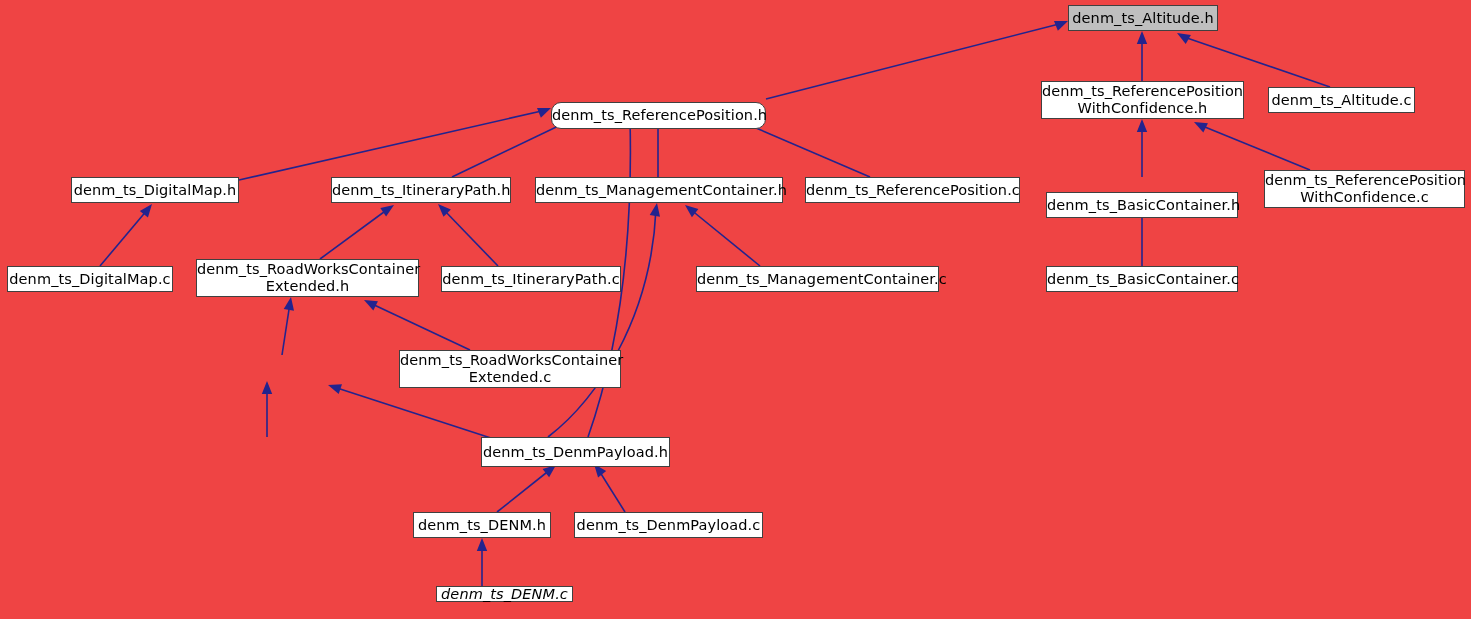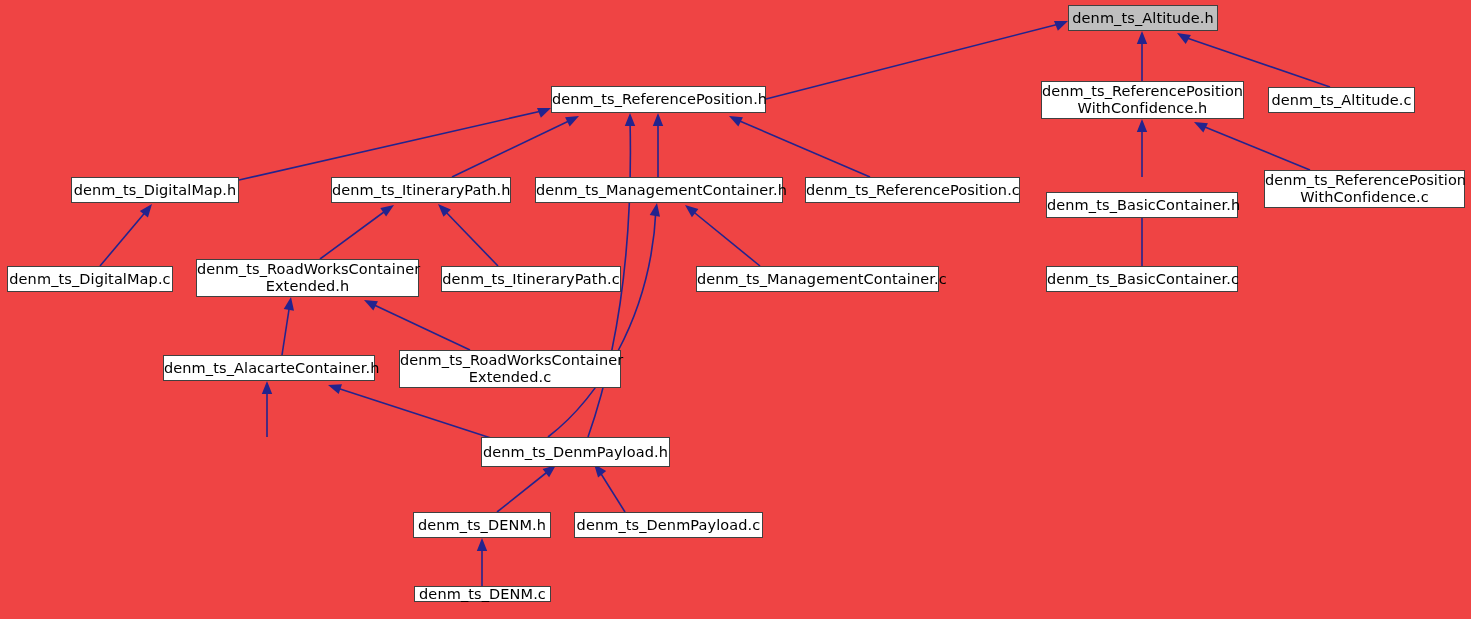--- a/index.html
+++ b/index.html
@@ -70,37 +70,36 @@
       <polygon points="364,300 377.9530641795987,301.16275534829987 373.3020427863991,310.46479813469904" fill="#23238e"></polygon>
       <polygon points="267,381 272.2,394 261.8,394" fill="#23238e"></polygon>
       <polygon points="328,385 341.9772672579442,384.1778078083562 338.6884984913691,394.04411410808154" fill="#23238e"></polygon>
       <polygon points="657,203 659.9920615689575,216.67799574380572 649.7335647611033,214.96824627583" fill="#23238e"></polygon>
       <polygon points="630,113 635.2,126 624.8,126" fill="#23238e"></polygon>
       <polygon points="556,465 549.0971197245236,477.1815534273113 542.6002912299576,469.06051780910377" fill="#23238e"></polygon>
       <polygon points="594,464 606.1815534273113,470.9028802754764 598.0605178091038,477.39970877004237" fill="#23238e"></polygon>
       <polygon points="482,538 487.2,551 476.8,551" fill="#23238e"></polygon>
     </svg>
 <div class="node root" style="left: 1068px; top: 5px; width: 150px; height: 26px;"><span class="lbl">denm_ts_Altitude.h</span></div>
-    <div class="node" style="left: 551px; top: 86px; width: 215px; height: 27px;"><span class="lbl">denm_ts_ReferencePosition.h</span></div>
+    <div class="node" style="left: 551px; top: 102px; width: 215px; height: 27px; border-radius: 10px;"><span class="lbl">denm_ts_ReferencePosition.h</span></div>
     <div class="node" style="left: 1041px; top: 81px; width: 203px; height: 38px;"><span class="lbl">denm_ts_ReferencePosition
 WithConfidence.h</span></div>
     <div class="node" style="left: 1268px; top: 87px; width: 147px; height: 26px;"><span class="lbl">denm_ts_Altitude.c</span></div>
     <div class="node" style="left: 71px; top: 177px; width: 168px; height: 26px;"><span class="lbl">denm_ts_DigitalMap.h</span></div>
     <div class="node" style="left: 331px; top: 177px; width: 180px; height: 26px;"><span class="lbl">denm_ts_ItineraryPath.h</span></div>
     <div class="node" style="left: 535px; top: 177px; width: 248px; height: 26px;"><span class="lbl">denm_ts_ManagementContainer.h</span></div>
     <div class="node" style="left: 805px; top: 177px; width: 215px; height: 26px;"><span class="lbl">denm_ts_ReferencePosition.c</span></div>
     <div class="node" style="left: 1046px; top: 192px; width: 192px; height: 26px;"><span class="lbl">denm_ts_BasicContainer.h</span></div>
     <div class="node" style="left: 1264px; top: 170px; width: 201px; height: 38px;"><span class="lbl">denm_ts_ReferencePosition
 WithConfidence.c</span></div>
     <div class="node" style="left: 7px; top: 266px; width: 166px; height: 26px;"><span class="lbl">denm_ts_DigitalMap.c</span></div>
     <div class="node" style="left: 196px; top: 259px; width: 223px; height: 38px;"><span class="lbl">denm_ts_RoadWorksContainer
 Extended.h</span></div>
     <div class="node" style="left: 441px; top: 266px; width: 180px; height: 26px;"><span class="lbl">denm_ts_ItineraryPath.c</span></div>
     <div class="node" style="left: 696px; top: 266px; width: 243px; height: 26px;"><span class="lbl">denm_ts_ManagementContainer.c</span></div>
     <div class="node" style="left: 1046px; top: 266px; width: 192px; height: 26px;"><span class="lbl">denm_ts_BasicContainer.c</span></div>
-    <div class="node" style="left: 163px; top: 355px; width: 212px; height: 26px;"><span class="lbl">denm_ts_AlacarteContainer.h</span></div>
     <div class="node" style="left: 399px; top: 350px; width: 222px; height: 38px;"><span class="lbl">denm_ts_RoadWorksContainer
 Extended.c</span></div>
     <div class="node" style="left: 481px; top: 437px; width: 189px; height: 30px;"><span class="lbl">denm_ts_DenmPayload.h</span></div>
     <div class="node" style="left: 413px; top: 512px; width: 138px; height: 26px;"><span class="lbl">denm_ts_DENM.h</span></div>
     <div class="node" style="left: 574px; top: 512px; width: 189px; height: 26px;"><span class="lbl">denm_ts_DenmPayload.c</span></div>
-    <div class="node" style="left: 414px; top: 586px; width: 137px; height: 16px;"><span class="lbl">denm_ts_DENM.c</span></div>
+    <div class="node" style="left: 436px; top: 586px; width: 137px; height: 16px; font-style: italic;"><span class="lbl">denm_ts_DENM.c</span></div>
   </div>
 
 </body></html>

